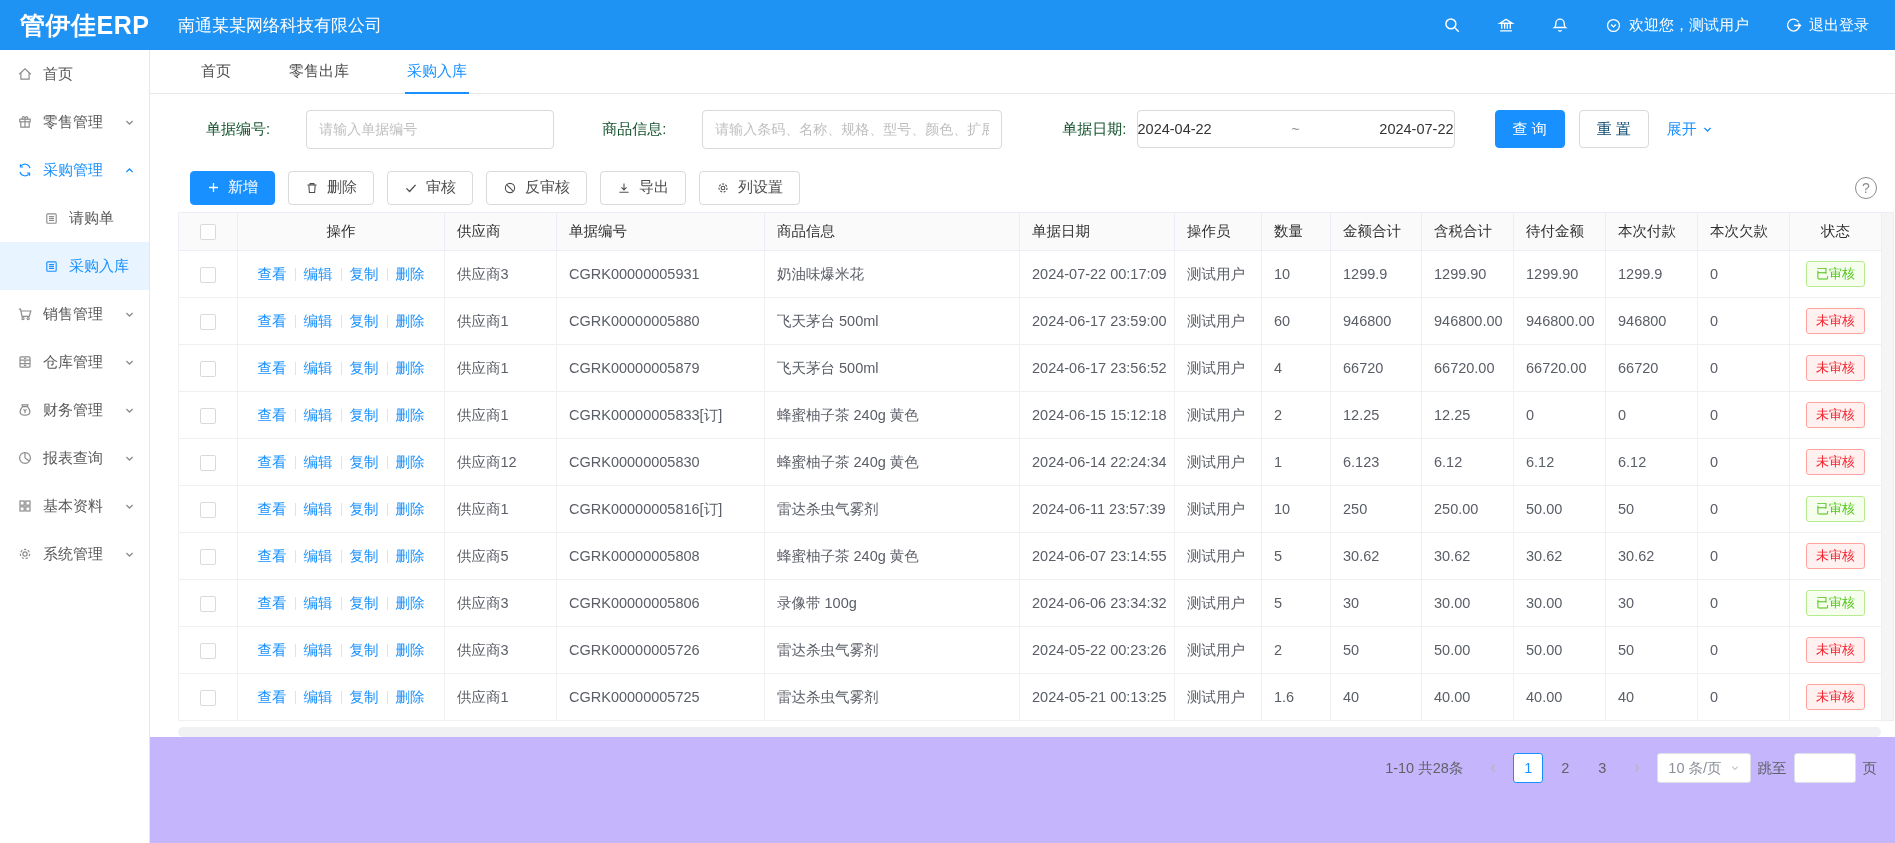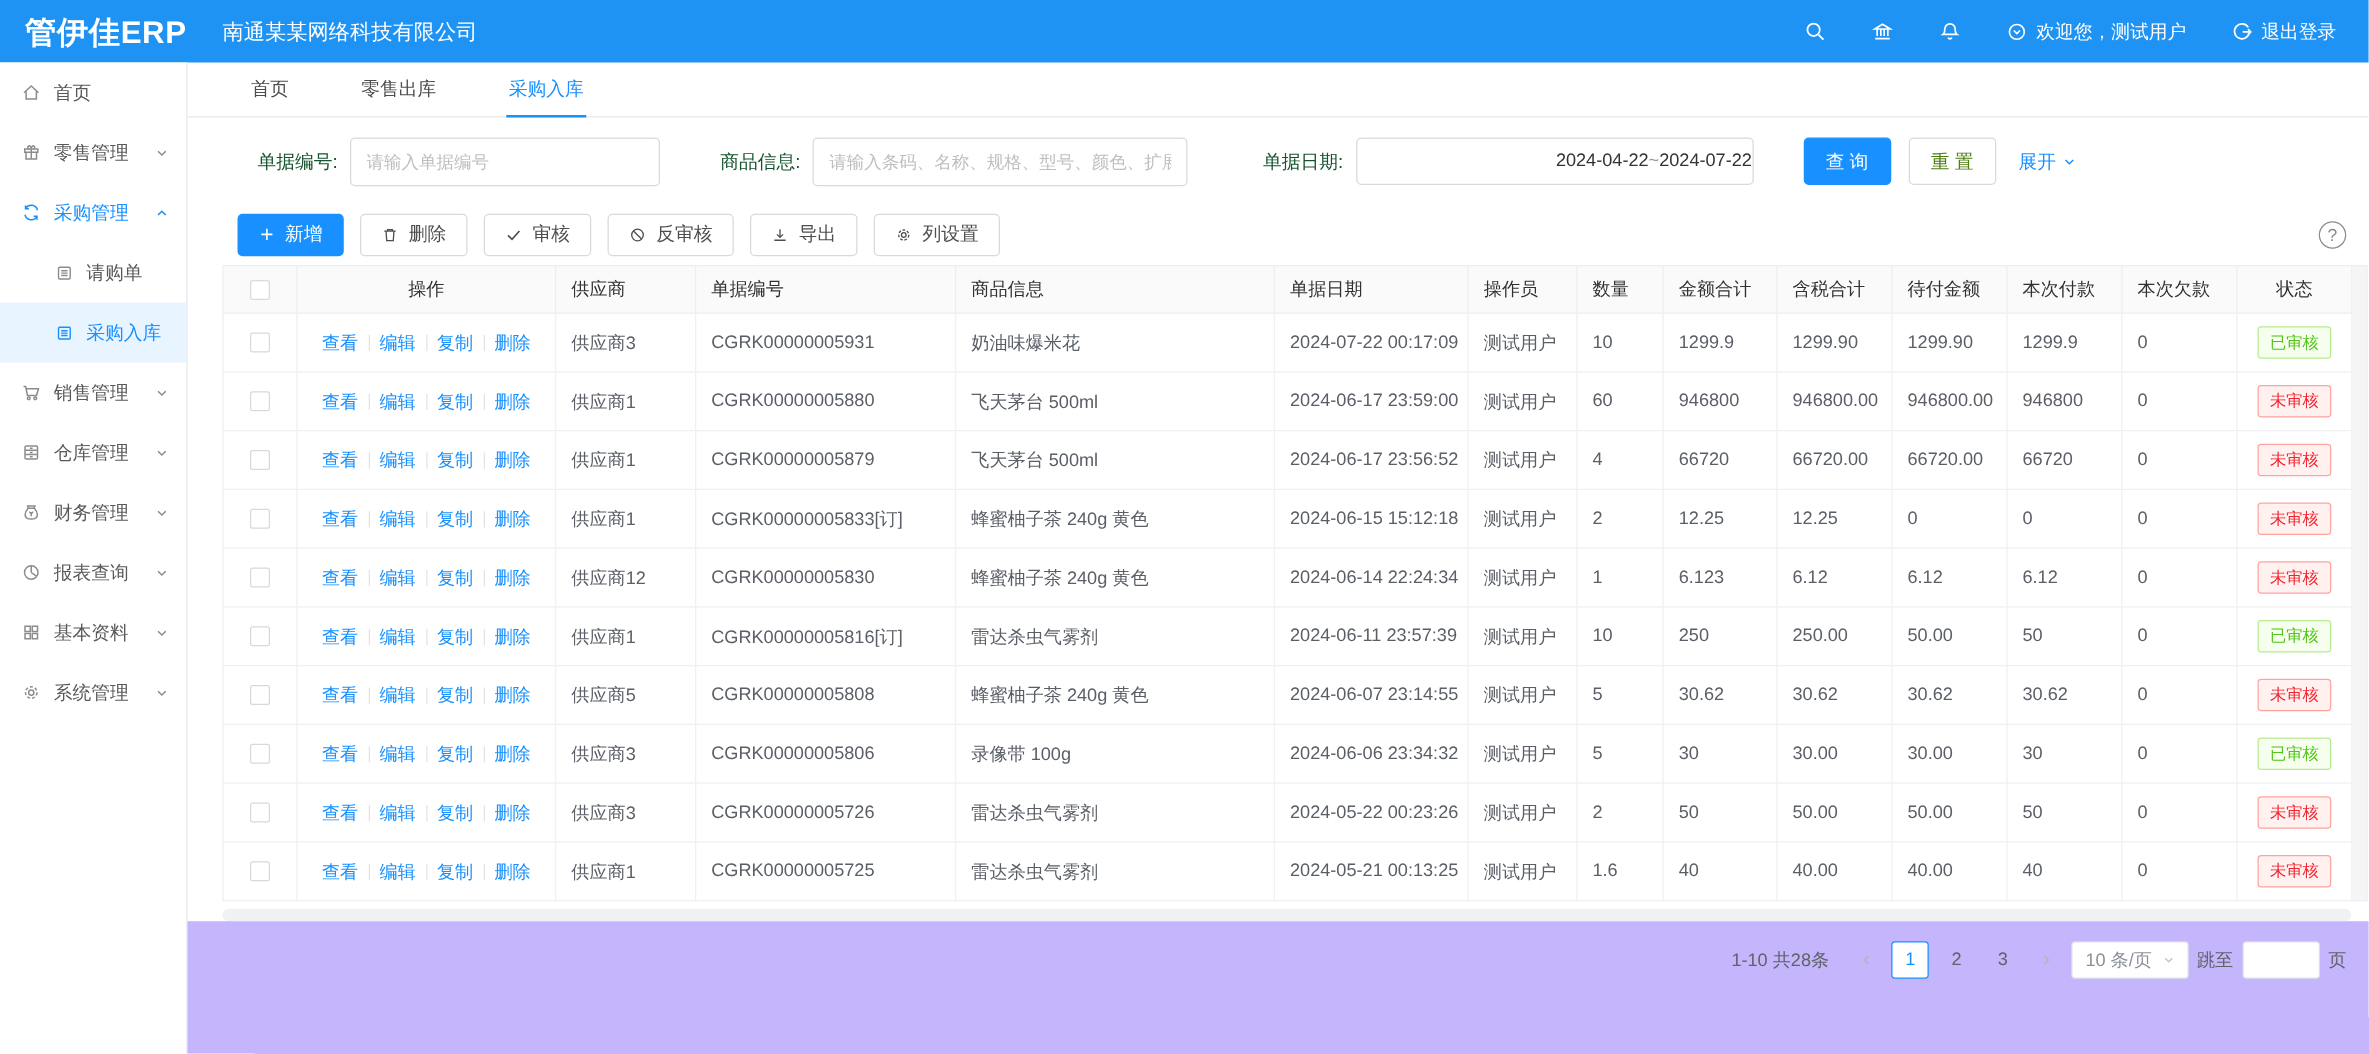--- a/index.html
+++ b/index.html
@@ -31,27 +31,27 @@
 
   
   .tabbar { height:44px; border-bottom:1px solid #e8e8e8; display:flex; align-items:stretch; padding-left:22px; flex:none; }
   .tab { padding:0 29px; display:flex; align-items:center; font-size:15px; color:#4d4d4d; position:relative; cursor:pointer; }
   .tab.active { color:#1890ff; }
   .tab.active::after { content:""; position:absolute; left:27px; right:27px; bottom:-1px; height:2px; background:#1890ff; }
 
   
   .filterbar { height:70px; display:flex; align-items:center; padding-left:56px; font-size:15px; flex:none; }
   .filterbar label { margin-right:10px; color:#14532d; white-space:nowrap; }
-  .inp { height:39px; border:1px solid #d9d9d9; border-radius:4px; padding:0 12px; font-size:14px; color:#333; outline:none; }
+  .inp { height:39px; border:1px solid #d9d9d9; border-radius:4px; padding:0 12px; font-size:14px; color:#333; outline:none;margin-left:26px; }
   .inp::placeholder { color:#bfbfbf; }
   .w1 { width:248px; margin-right:48px; }
   .w2 { width:300px; margin-right:60px; }
-  .daterange { width:318px; height:38px; border:1px solid #d9d9d9; border-radius:4px; display:flex; align-items:center; justify-content:flex-end; font-size:14.5px; color:#333; margin-right:40px; cursor:pointer; background:#fff; }
+  .daterange { width:318px; height:38px; border:1px solid #d9d9d9; border-radius:4px; display:flex; align-items:center; justify-content:space-between; font-size:14.5px; color:#333; margin-right:40px; cursor:pointer; background:#fff; }
   .daterange .tilde { color:#999; }
-  .btn { height:38px; padding:0 17px; border:1px solid #d9d9d9; background:#fff; border-radius:4px; font-size:15px; color:#4d7c0f; cursor:pointer; font-family:inherit; }
+  .btn { height:38px; padding:0 17px; border:1px solid #d9d9d9; background:#fff; border-radius:4px; font-size:15px; color:#0c4a6e; cursor:pointer; font-family:inherit; }
   .btn.primary { background:#1890ff; border-color:#1890ff; color:#fff; margin-right:14px; }
   .expand { color:#1890ff; margin-left:18px; display:flex; align-items:center; gap:5px; font-size:15px; cursor:pointer; text-decoration:none; }
 
   
   .toolbar { height:47px; display:flex; align-items:center; padding-left:40px; gap:13px; flex:none; }
   .tbtn { height:34px; padding:0 16px; border:1px solid #d9d9d9; border-radius:4px; background:#fff; display:flex; align-items:center; gap:8px; font-size:15px; color:#4d4d4d; cursor:pointer; font-family:inherit; }
   .tbtn.primary { background:#1890ff; border-color:#1890ff; color:#fff; }
   .help-icon { margin-left:auto; margin-right:18px; width:22px; height:22px; border:1.4px solid #8c8c8c; border-radius:50%; color:#8c8c8c; display:flex; align-items:center; justify-content:center; font-size:14px; cursor:pointer; }
   .help-icon::before { content:"?"; }
 

